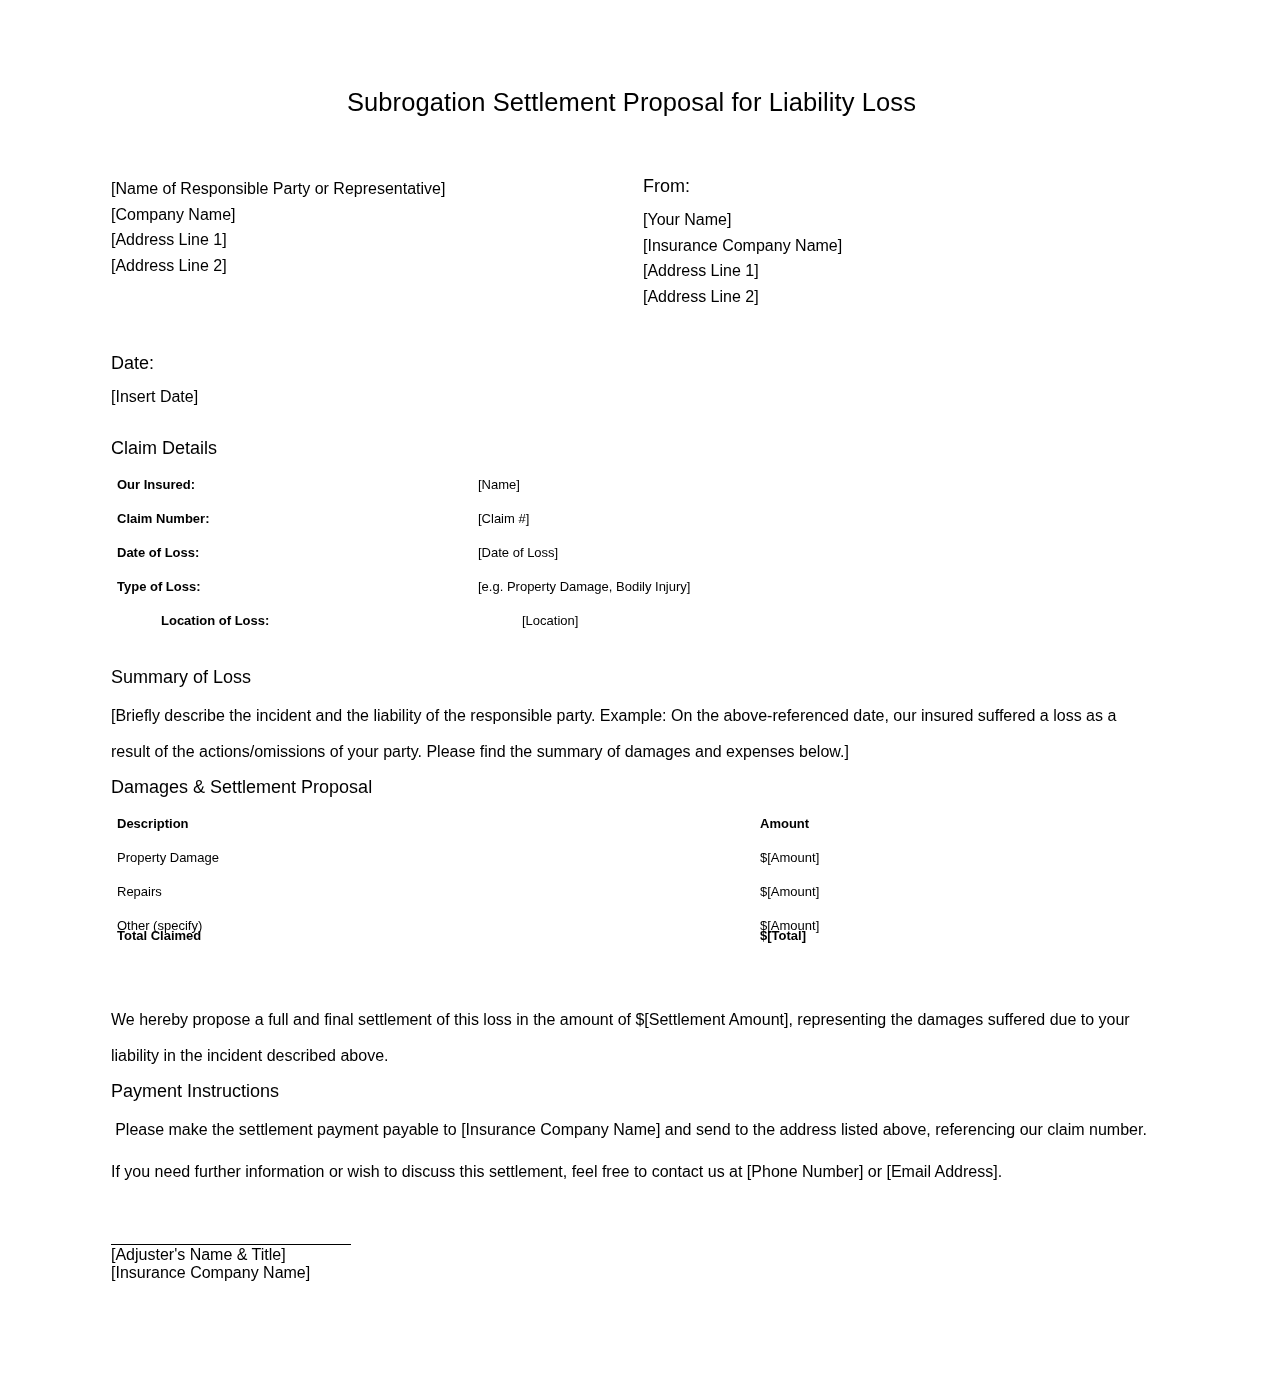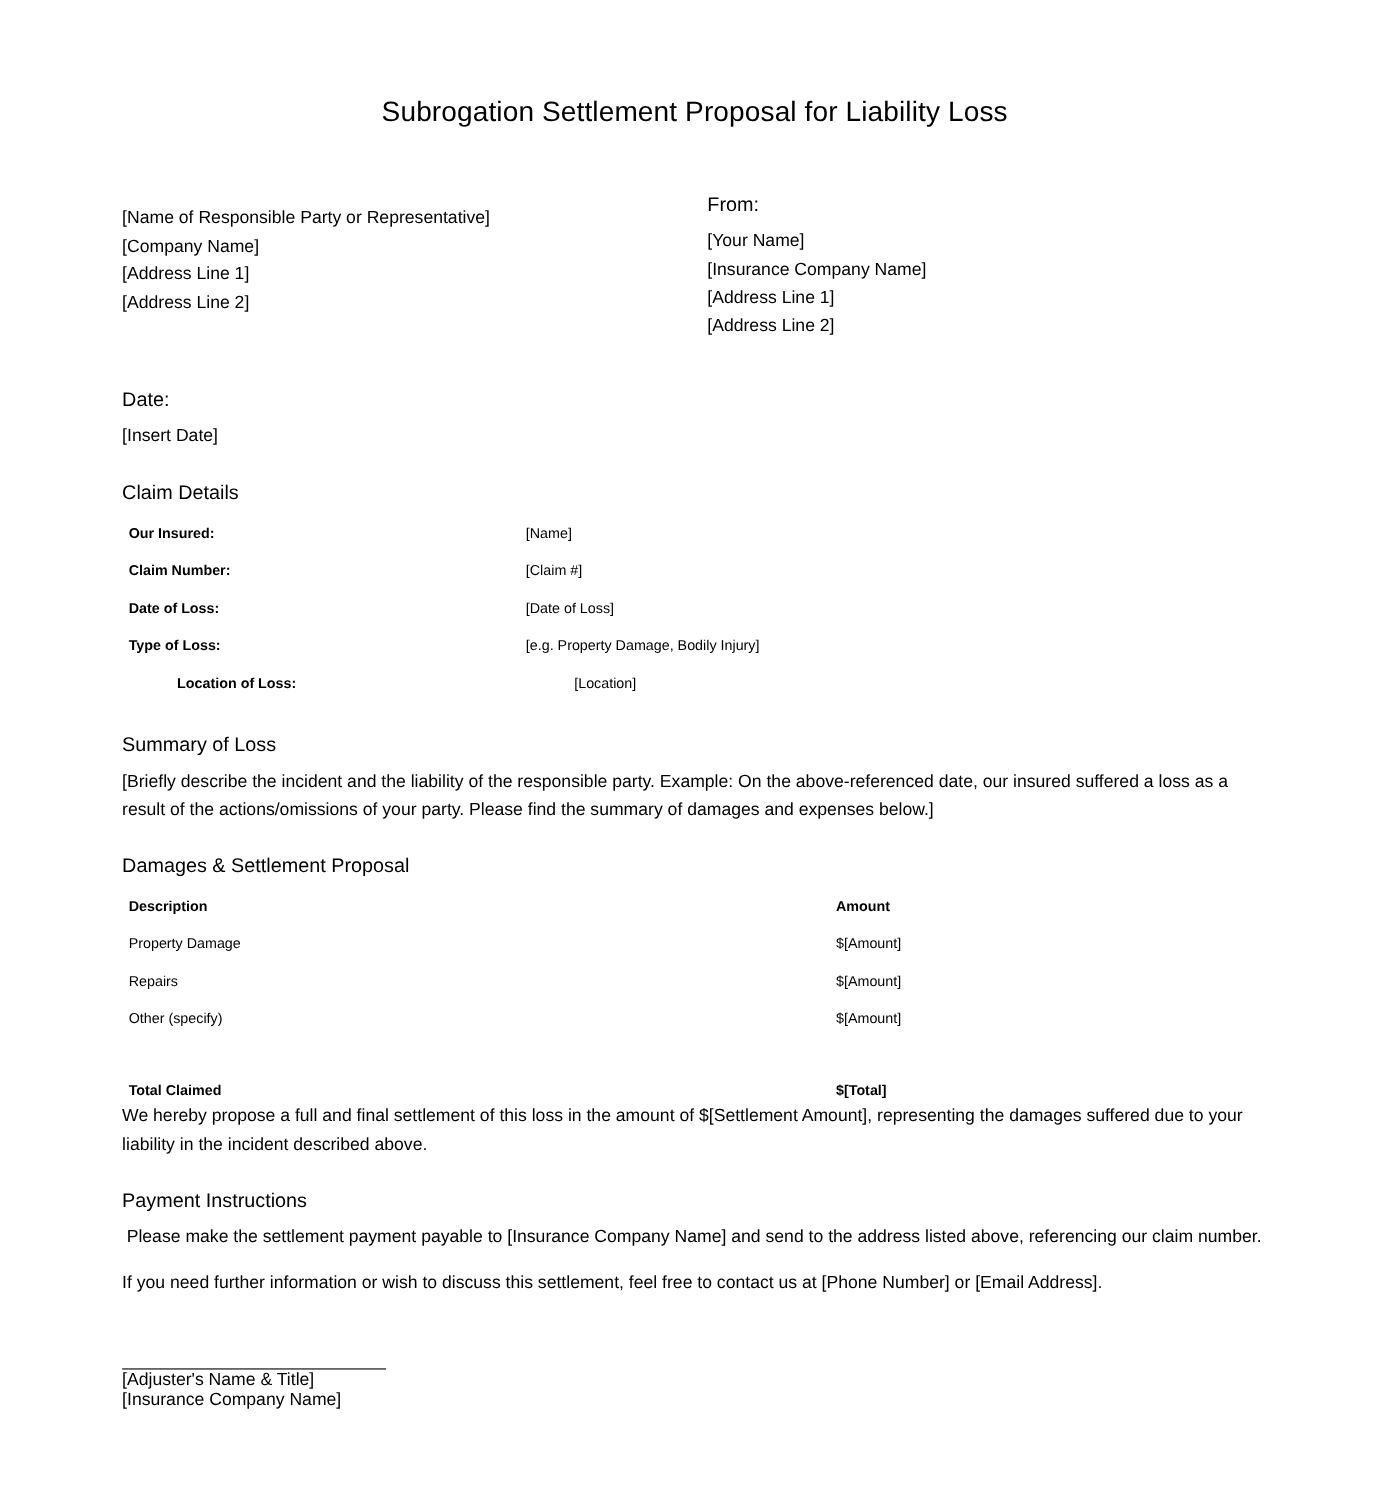--- a/index.html
+++ b/index.html
@@ -74,21 +74,21 @@
       white-space: nowrap;
     }
     .dmg-amt {
       position: absolute;
       left: 649px;
       white-space: nowrap;
     }
     .bold { font-weight: bold; }
     .para {
       font-size: 16px;
-      line-height: 26px;
+      line-height: 36px;
       margin: 0;
       width: 1040px;
     }
     .sig-line {
       position: absolute;
       left: 0;
       top: 1244px;
       width: 240px;
       height: 0;
       border-top: 1px solid #000000;
@@ -101,21 +101,21 @@
     }
   </style>
 </head>
 <body>
 
 <h1 class="title">Subrogation Settlement Proposal for Liability Loss</h1>
 
 <div class="page">
 
   <div class="abs" style="left:0; top:176px;">
-    <div style="margin-top:10px;">
+    <div style="">
       <p class="line">[Name of Responsible Party or Representative]</p>
       <p class="line">[Company Name]</p>
       <p class="line">[Address Line 1]</p>
       <p class="line">[Address Line 2]</p>
     </div>
   </div>
 
   <div class="abs" style="left:532px; top:176px;">
     <p class="label-lg">From:</p>
     <div style="margin-top:10px;">
@@ -168,21 +168,21 @@
     <span class="dmg-amt">$[Amount]</span>
   </div>
   <div class="dmg-row" style="top:884px;">
     <span class="dmg-desc">Repairs</span>
     <span class="dmg-amt">$[Amount]</span>
   </div>
   <div class="dmg-row" style="top:918px;">
     <span class="dmg-desc">Other (specify)</span>
     <span class="dmg-amt">$[Amount]</span>
   </div>
-  <div class="dmg-row" style="top:983px;">
+  <div class="dmg-row" style="top:928px;">
     <span class="dmg-desc bold">Total Claimed</span>
     <span class="dmg-amt bold">$[Total]</span>
   </div>
 
   <p class="para abs" style="left:0; top:1002px;">We hereby propose a full and final settlement of this loss in the amount of $[Settlement Amount], representing the damages suffered due to your liability in the incident described above.</p>
 
   <h2 class="section-heading abs" style="left:0; top:1081px;">Payment Instructions</h2>
   <p class="para abs" style="left:0; top:1112px; white-space:nowrap;text-align:center;">Please make the settlement payment payable to [Insurance Company Name] and send to the address listed above, referencing our claim number.</p>
   <p class="para abs" style="left:0; top:1154px; white-space:nowrap;">If you need further information or wish to discuss this settlement, feel free to contact us at [Phone Number] or [Email Address].</p>
 

